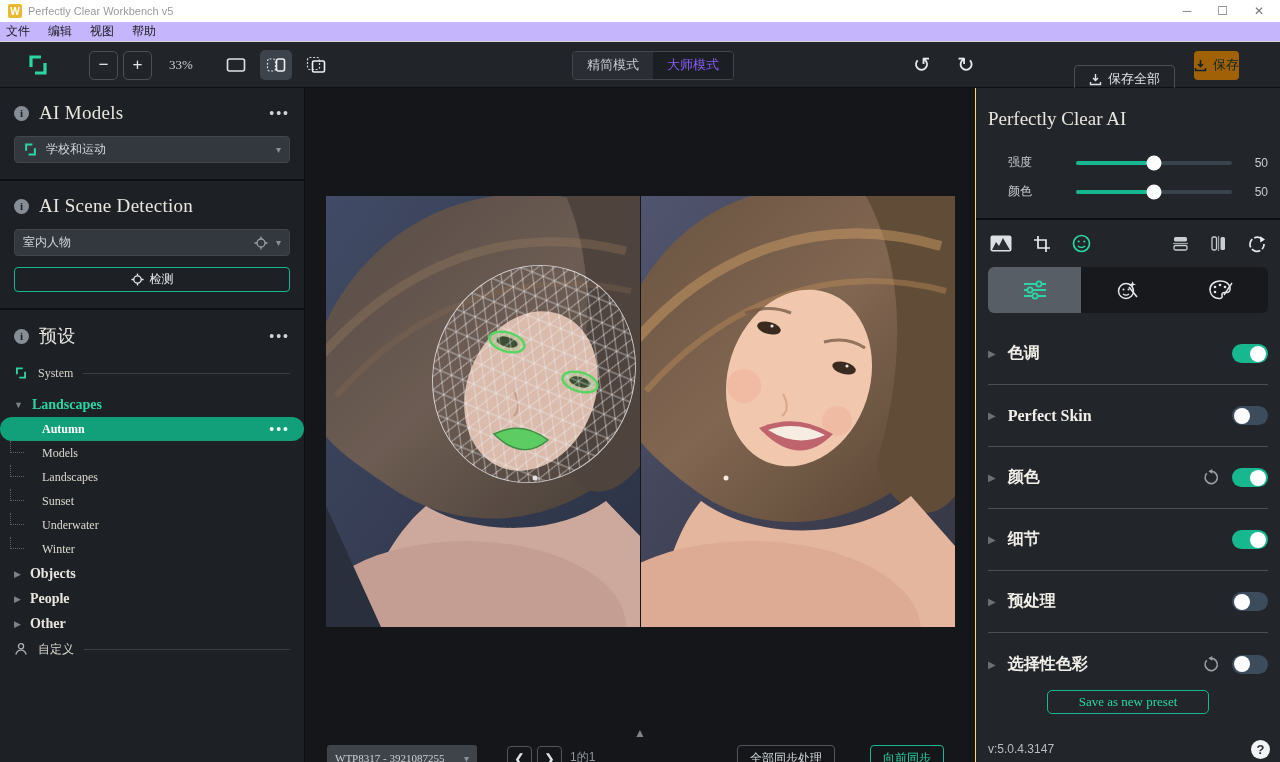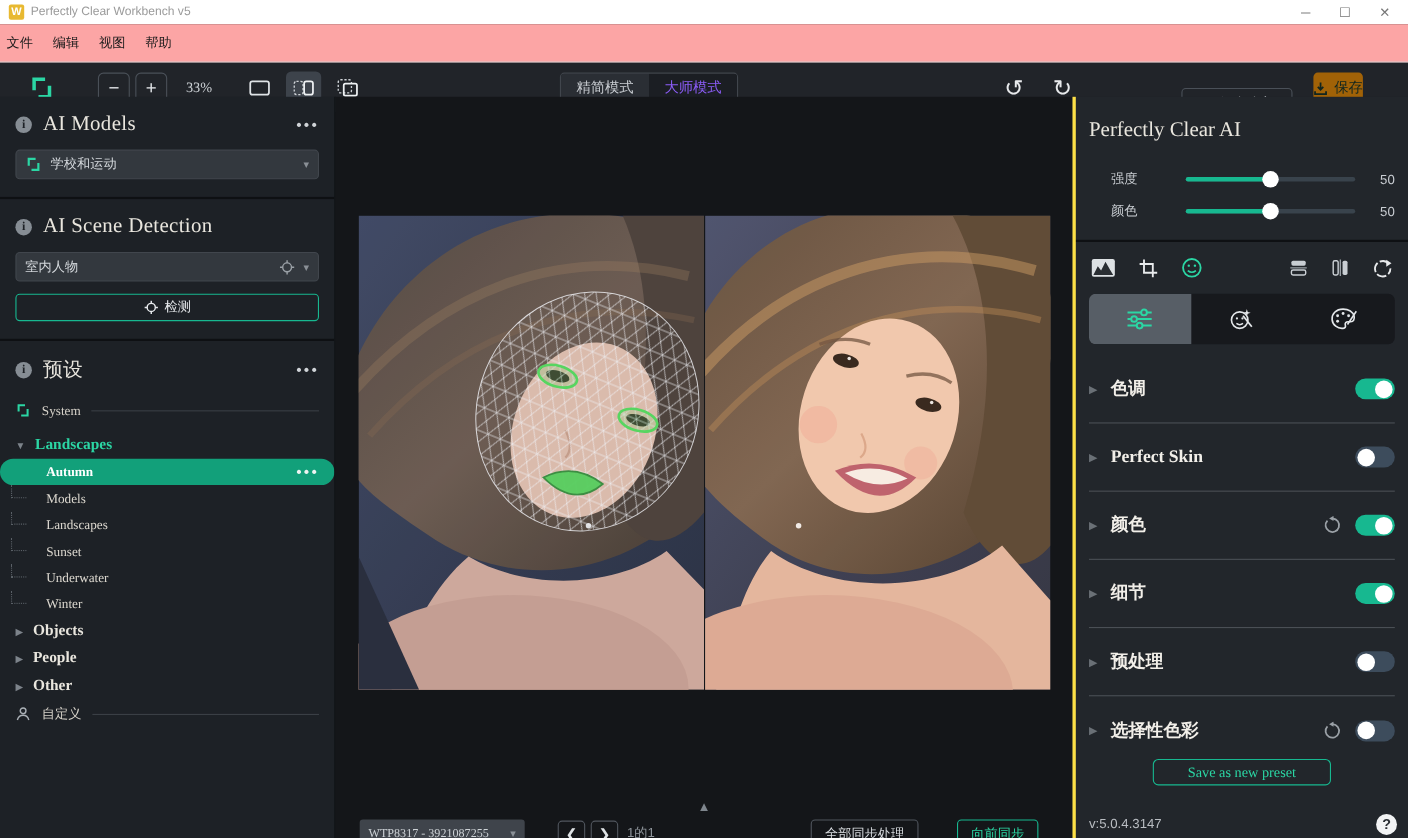--- a/index.html
+++ b/index.html
@@ -8,21 +8,21 @@
   .serif { font-family:"Liberation Serif","DejaVu Serif",serif; }
 
   
   .titlebar { height:22px; background:#ffffff; display:flex; align-items:center; padding:0 8px; }
   .app-ico { width:14px; height:14px; background:#e8b931; border-radius:2px; color:#fff; font-size:10px; font-weight:bold; display:flex; align-items:center; justify-content:center; margin-right:6px; }
   .titletext { font-size:11px; color:#9b9b9b; flex:1; }
   .winbtns { display:flex; gap:26px; color:#777; font-size:12px; margin-right:8px; }
   .winbtns span { cursor:default; line-height:1; }
 
   
-  .menubar { height:35px; background:#fca5a5; display:flex; align-items:center; padding:0 6px; gap:18px; border-bottom:1px solid #d8d8d8; }
+  .menubar { height:20px; background:#c4b5fd; display:flex; align-items:center; padding:0 6px; gap:18px; border-bottom:1px solid #d8d8d8; }
   .menubar span { font-size:12px; color:#1a1a1a; }
 
   
   .toolbar { height:46px; background:#212429; position:relative; border-bottom:1px solid #0d0f12; }
   .toolbar .abs { position:absolute; top:8px; height:30px; display:flex; align-items:center; }
   .tbtn { width:29px; height:29px; border:1px solid #4a5058; border-radius:5px; background:transparent; color:#e3e6e9; font-size:17px; display:flex; align-items:center; justify-content:center; }
   .zoomlevel { color:#cdd2d6; font-size:13px; margin-left:12px; }
   .viewbtn { width:32px; height:30px; border-radius:5px; display:flex; align-items:center; justify-content:center; margin-right:8px; }
   .viewbtn.sel { background:#3d434b; }
   .modegroup { border:1px solid #41464d; border-radius:4px; overflow:hidden; display:flex; height:29px; }
@@ -30,21 +30,21 @@
   .mode-simple { background:#2a2e34; color:#c9cdd2; }
   .mode-master { background:#1b1e23; color:#8b5cf6; }
   .histbtn { color:#e8eaec; font-size:21px; }
   .saveall { border:1px solid #4a5058; border-radius:4px; color:#dfe3e6; font-size:13px; padding:0 14px; height:29px; display:flex; align-items:center; gap:6px;margin-top:28px; }
   .savebtn { background:#a16207; border-radius:4px; color:#10251f; font-size:13px; font-weight:normal; padding:0 0; height:29px; display:flex; align-items:center; gap:6px; }
 
   
   .main { position:absolute; top:88px; left:0; right:0; bottom:0; display:flex; }
   .sidebar { width:305px; background:#1d2126; border-right:1px solid #0d0f12; overflow:hidden; }
   .canvas { flex:1; background:#141619; position:relative; overflow:hidden; }
-  .rightpanel { width:305px; background:#22262b; border-left:3px solid #fde047; position:relative; overflow:hidden; }
+  .rightpanel { width:305px; background:#22262b; border-left:1px solid #fde047; position:relative; overflow:hidden; }
 
   
   .sb-section { padding:14px 14px 16px 14px; }
   .sb-divider { height:2px; background:#0e1013; }
   .sb-head { display:flex; align-items:center; margin-bottom:12px; }
   .info-ico { width:15px; height:15px; border-radius:50%; background:#868d94; color:#1d2126; font-size:11px; font-weight:bold; font-family:"Liberation Serif",serif; display:flex; align-items:center; justify-content:center; margin-right:10px; }
   .sb-title { font-size:19px; color:#e9e6de; letter-spacing:.3px; }
   .dots { margin-left:auto; color:#cfd3d7; font-size:14px; letter-spacing:2px; line-height:0; }
   .dd { height:27px; background:#33383e; border:1px solid #41464d; border-radius:4px; display:flex; align-items:center; padding:0 8px; gap:8px; }
   .dd-text { font-size:12px; color:#d3d7db; flex:1; }
@@ -155,21 +155,21 @@
           <rect x="10.5" y="2" width="8" height="12" rx="2" fill="none" stroke="#eef1f3" stroke-width="1.6"></rect>
         </svg>
     </div>
     <div class="viewbtn">
       <svg width="20" height="18" viewBox="0 0 20 18">
           <rect x="1.5" y="1.5" width="12" height="12" rx="2" fill="none" stroke="#cfd3d7" stroke-width="1.2" stroke-dasharray="2 1.6"></rect>
           <rect x="6.5" y="5" width="12" height="11" rx="1.5" fill="none" stroke="#eef1f3" stroke-width="1.6"></rect>
         </svg>
     </div>
   </div>
-  <div class="abs" style="left:509px">
+  <div class="abs" style="left:572px">
     <div class="modegroup">
       <div class="mode mode-simple">精简模式</div>
       <div class="mode mode-master">大师模式</div>
     </div>
   </div>
   <div class="abs histbtn" style="left:913px">
       <span>↺</span>
     </div>
   <div class="abs histbtn" style="left:957px">
       <span>↻</span>

